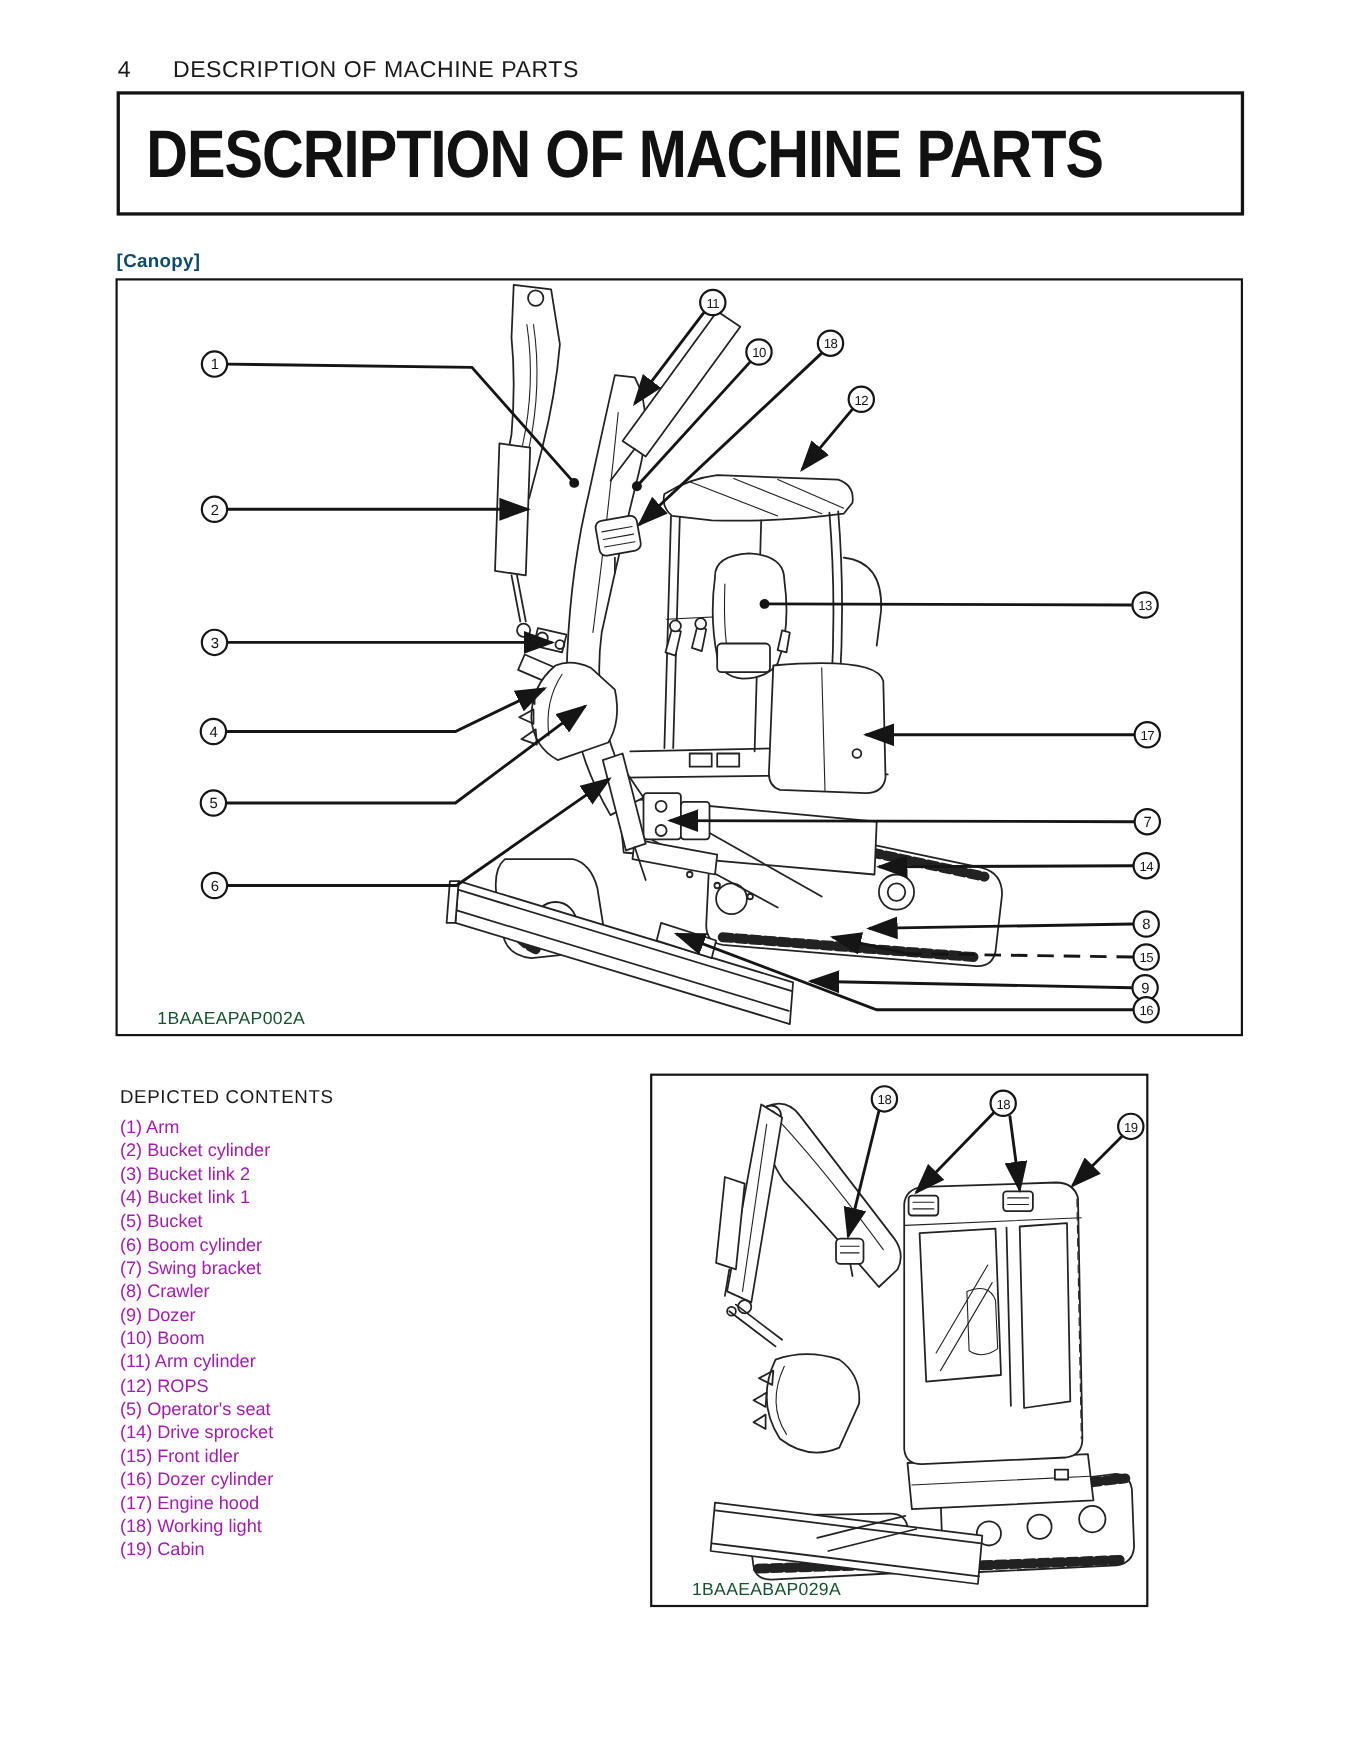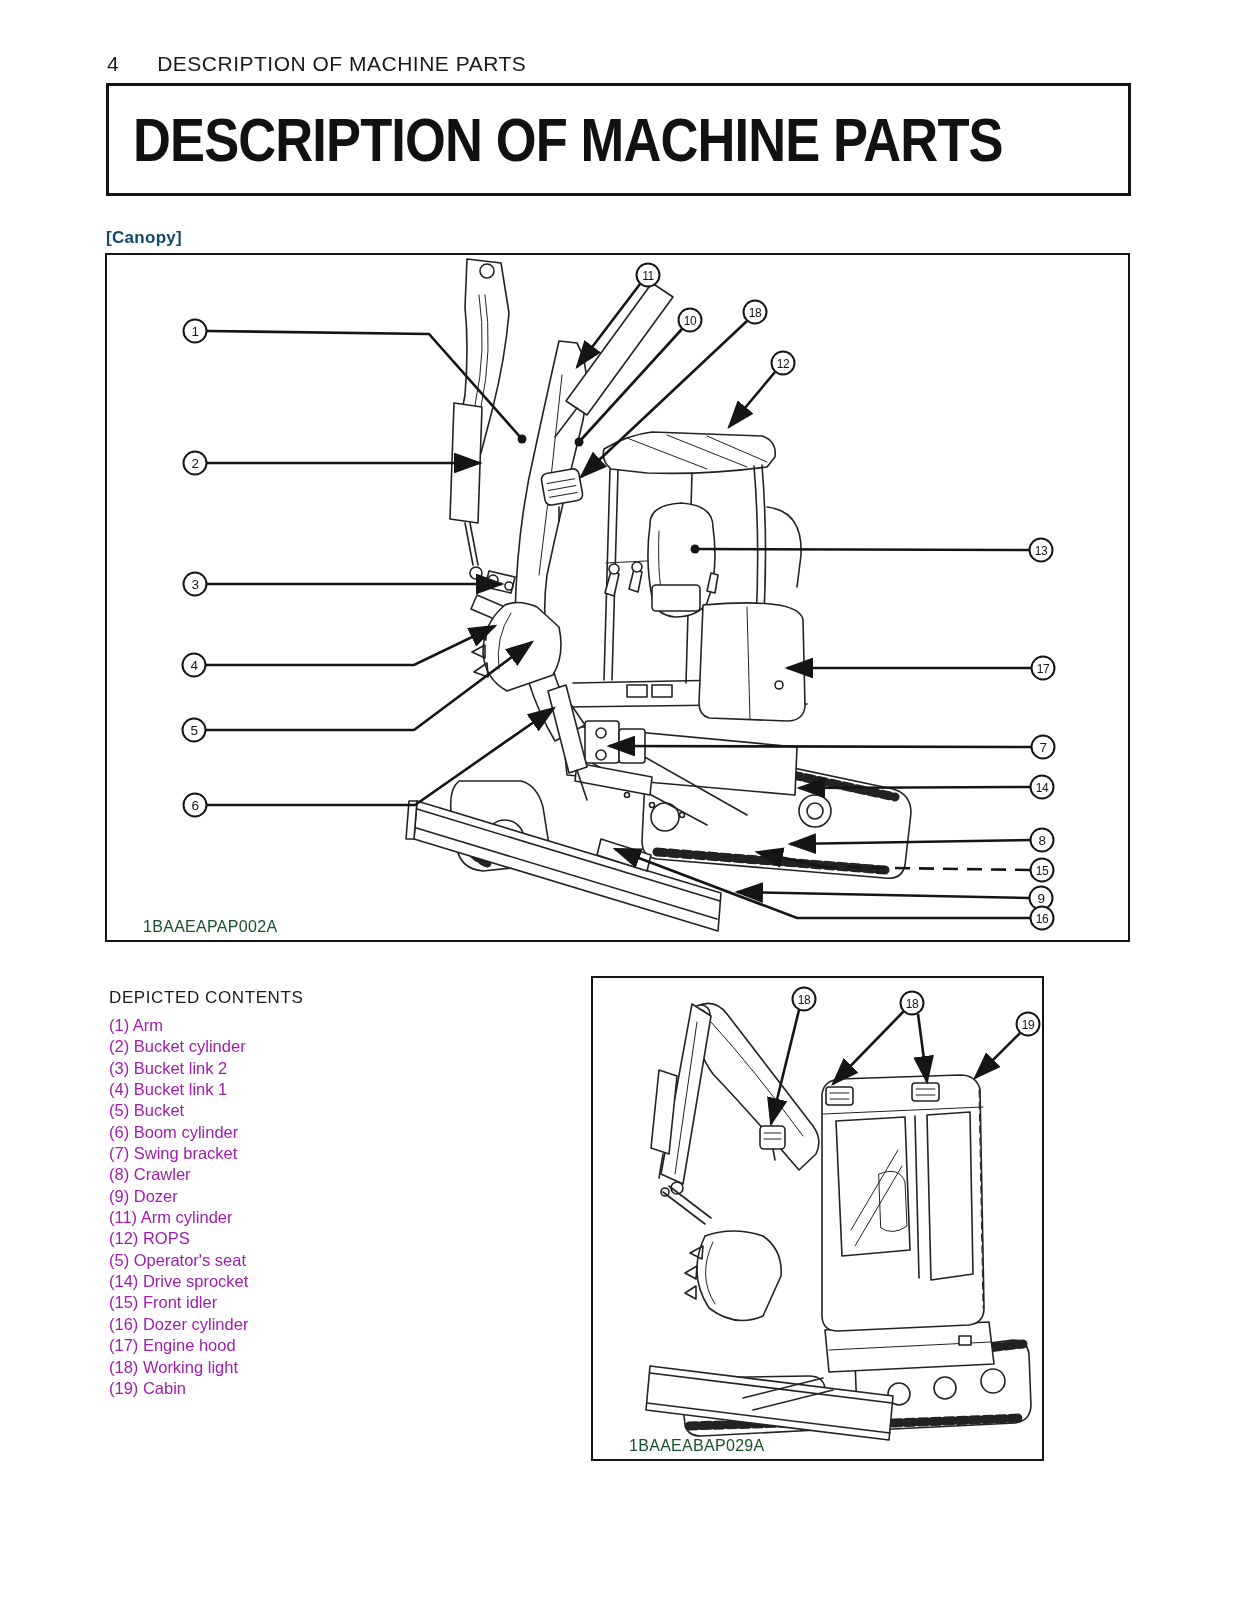--- a/index.html
+++ b/index.html
@@ -249,20 +249,21 @@
     <div>
         <div class="contents-item">(1) Arm</div>
         <div class="contents-item">(2) Bucket cylinder</div>
         <div class="contents-item">(3) Bucket link 2</div>
         <div class="contents-item">(4) Bucket link 1</div>
         <div class="contents-item">(5) Bucket</div>
         <div class="contents-item">(6) Boom cylinder</div>
         <div class="contents-item">(7) Swing bracket</div>
         <div class="contents-item">(8) Crawler</div>
         <div class="contents-item">(9) Dozer</div>
+        <div class="contents-item">(10) Boom</div>
         <div class="contents-item">(11) Arm cylinder</div>
         <div class="contents-item">(12) ROPS</div>
         <div class="contents-item">(5) Operator's seat</div>
         <div class="contents-item">(14) Drive sprocket</div>
         <div class="contents-item">(15) Front idler</div>
         <div class="contents-item">(16) Dozer cylinder</div>
         <div class="contents-item">(17) Engine hood</div>
         <div class="contents-item">(18) Working light</div>
         <div class="contents-item">(19) Cabin</div>
       </div>

